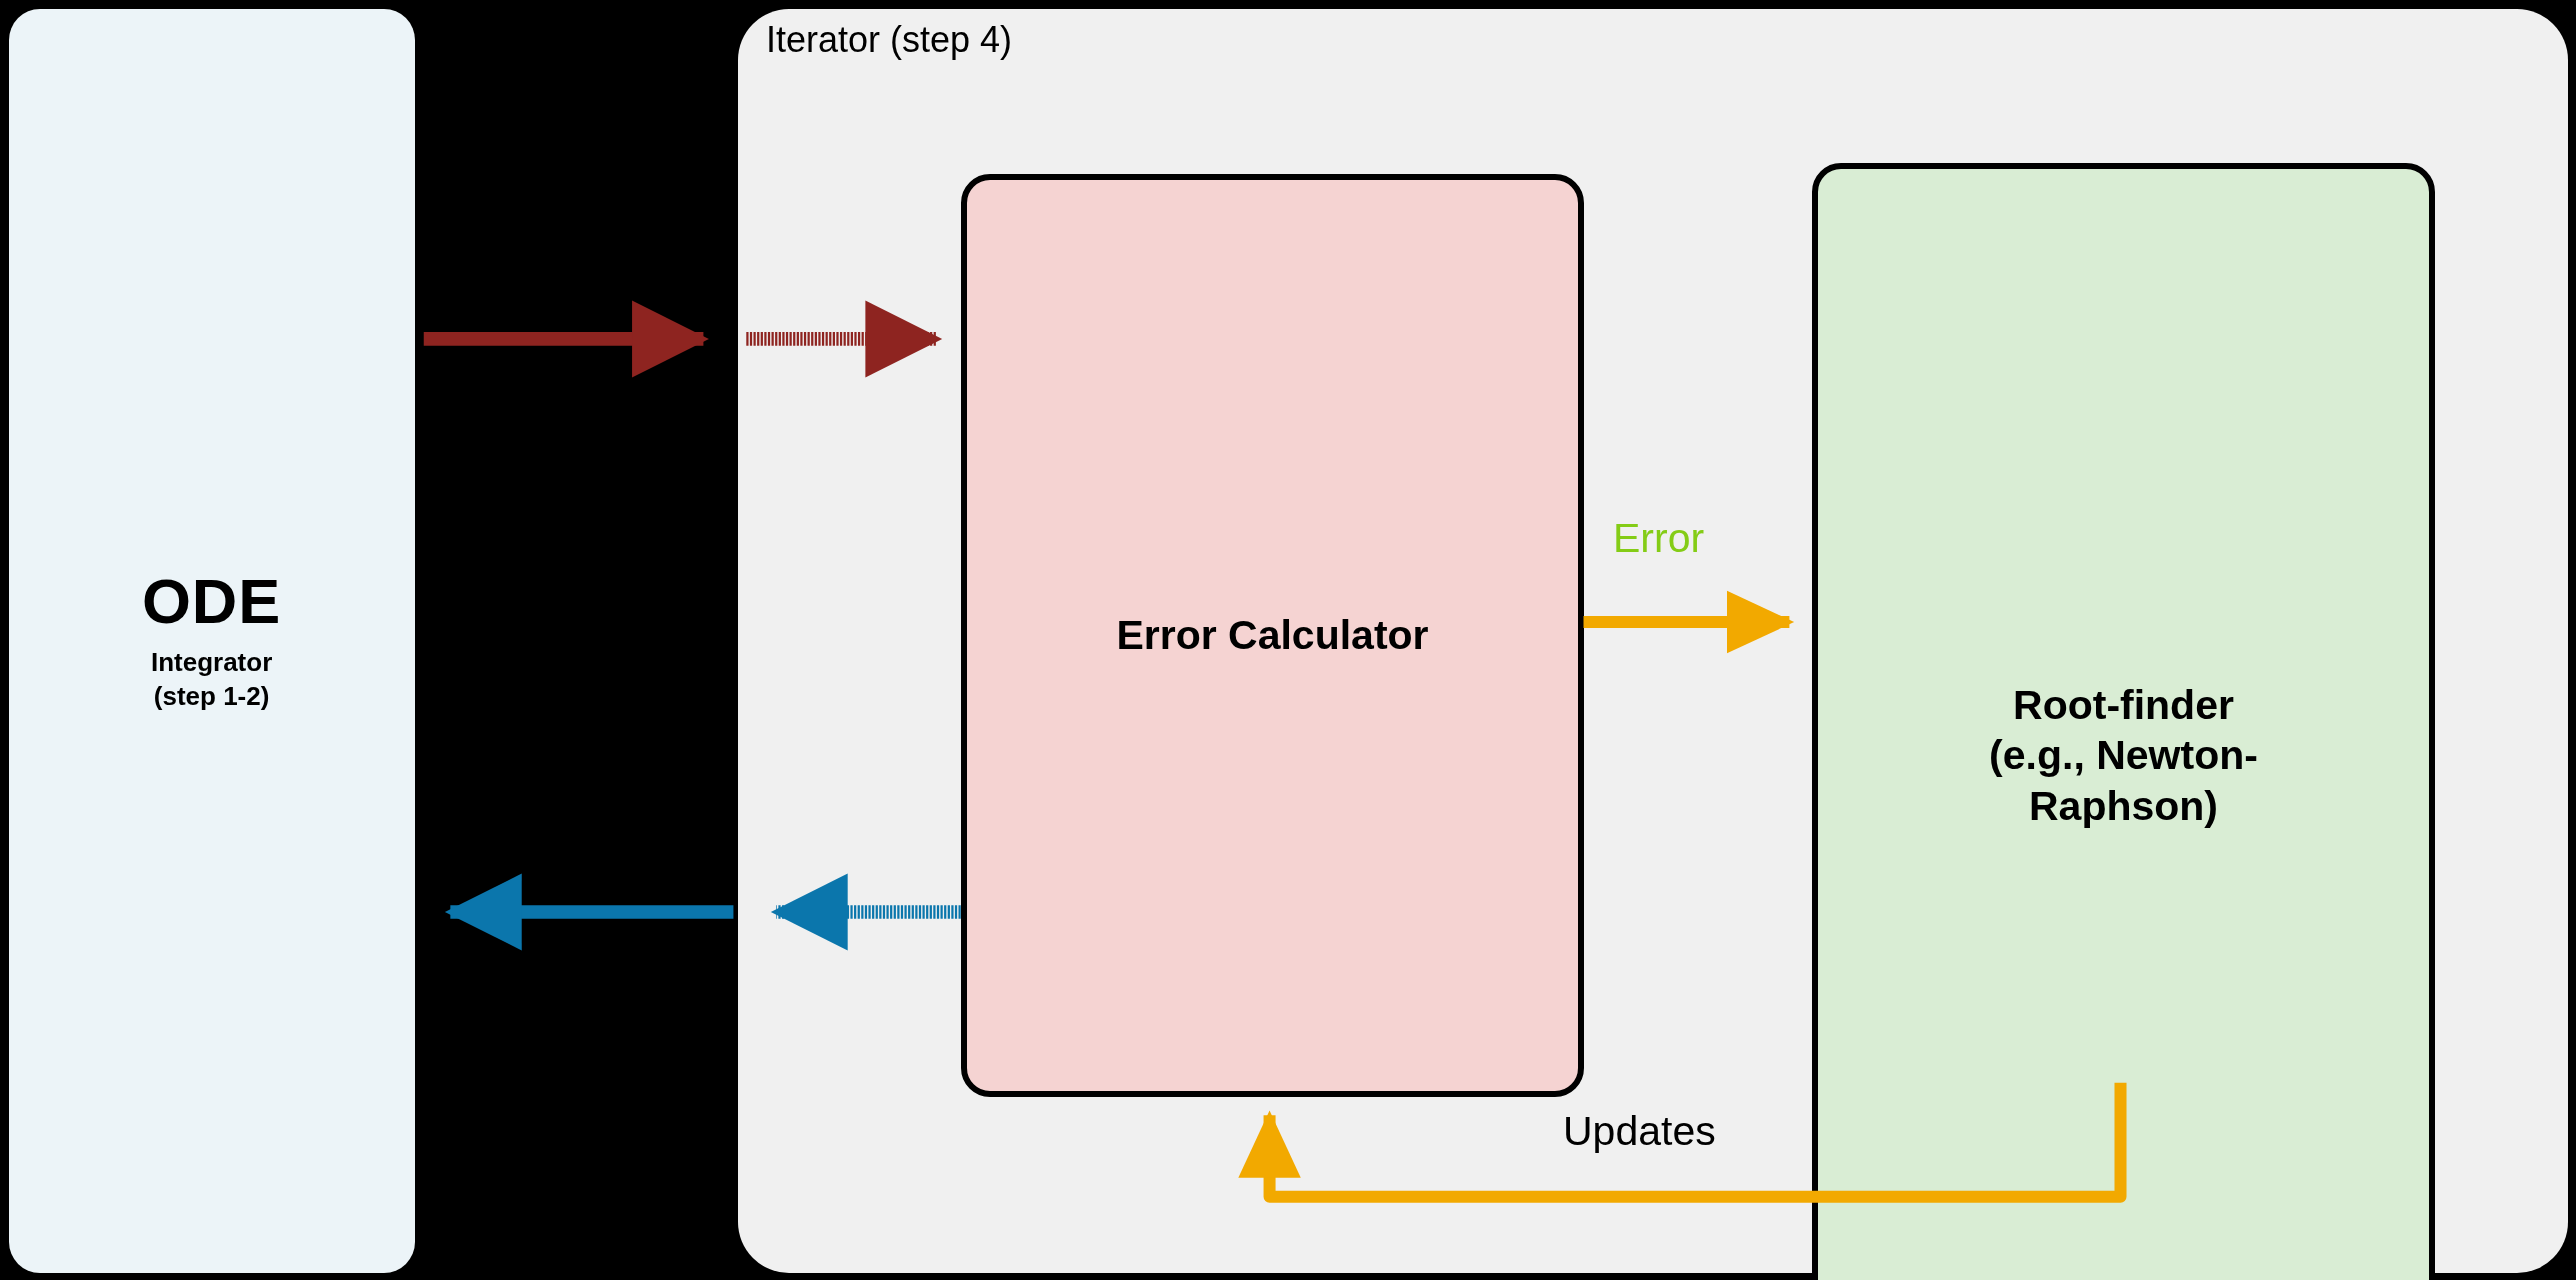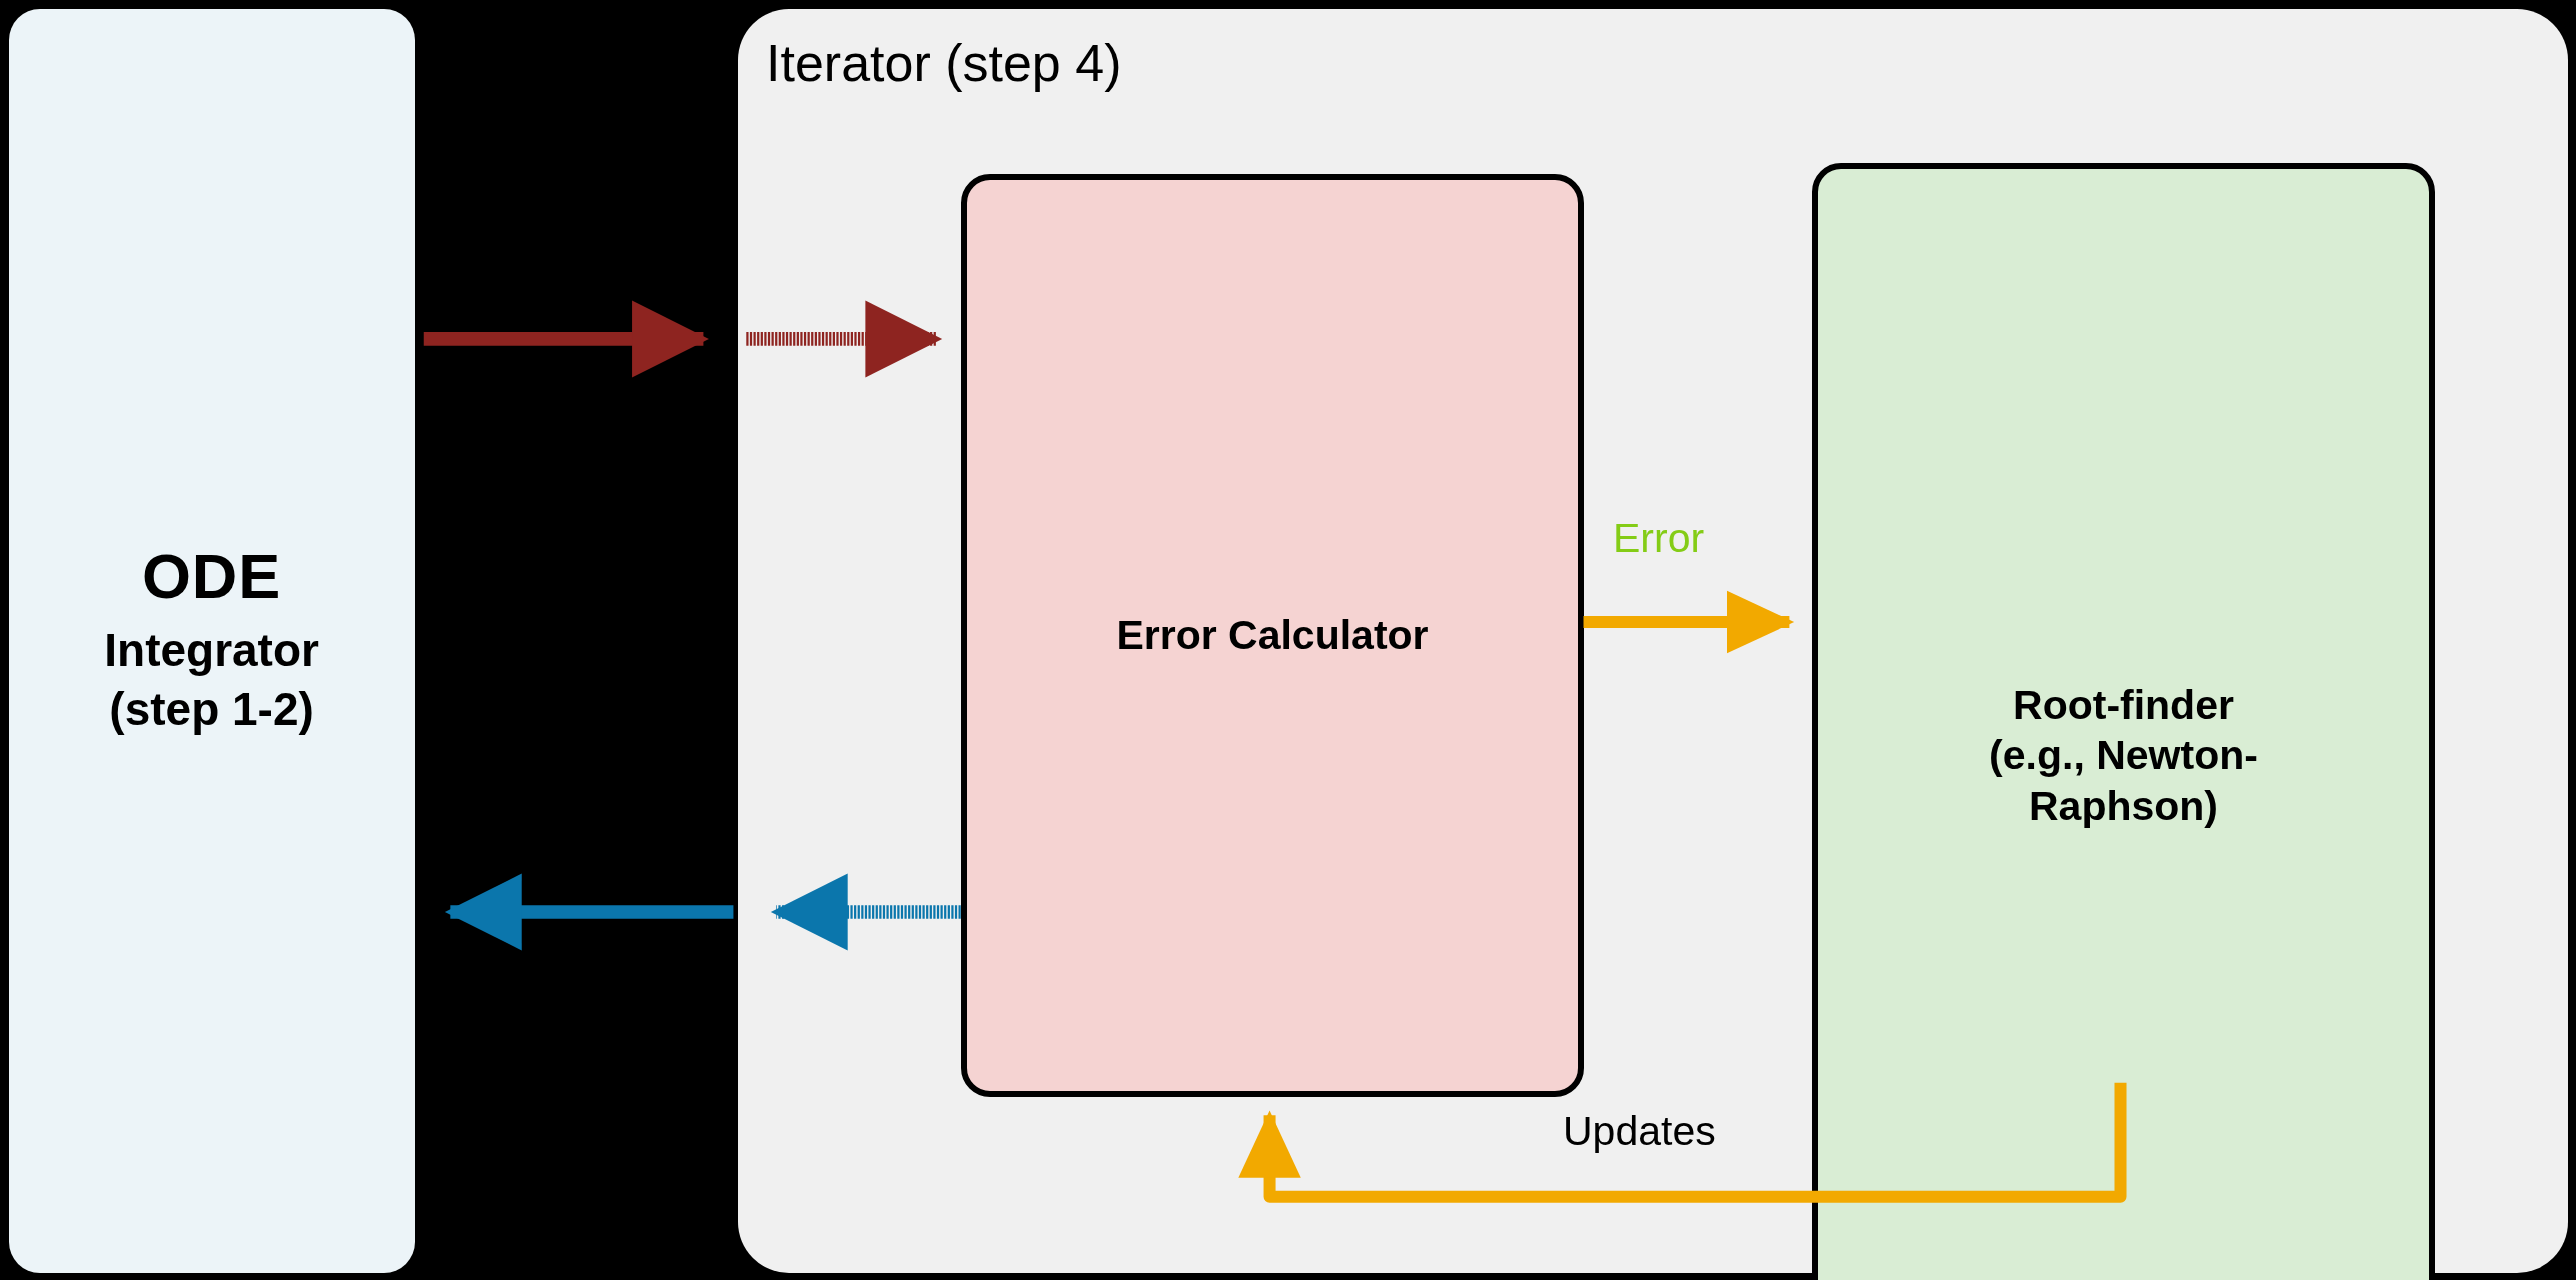--- a/index.html
+++ b/index.html
@@ -15,30 +15,30 @@
     position:absolute;left:8.6px;top:8.6px;width:406px;height:1264px;
     background:#ECF4F8;border-radius:31px;
     display:flex;flex-direction:column;align-items:center;justify-content:center;
     box-sizing:border-box;
   }
   #ode-title{
     font-size:63px;font-weight:bold;color:#000;line-height:1.05;margin-bottom:12px;
     letter-spacing:0.9px;
   }
   .ode-sub{
-    font-size:46px;font-weight:bold;color:#000;line-height:1.28;text-align:center;
+    font-size:26px;font-weight:bold;color:#000;line-height:1.28;text-align:center;
   }
   
   #iterator-panel{
     position:absolute;left:738px;top:8.6px;width:1830px;height:1264px;
     background:#F0F0F0;border-radius:51px;box-sizing:border-box;
   }
   #iterator-title{
-    position:absolute;left:28px;top:24px;
-    font-size:52px;font-weight:normal;color:#000;white-space:nowrap;
+    position:absolute;left:28px;top:10px;
+    font-size:36px;font-weight:normal;color:#000;white-space:nowrap;
   }
   
   #error-calc-box{
     position:absolute;left:961px;top:174px;width:623px;height:923px;
     background:#F5D3D2;border:6px solid #000;border-radius:29px;
     box-sizing:border-box;
     display:flex;align-items:center;justify-content:center;
   }
   #error-calc-label{
     font-size:41px;font-weight:bold;color:#000;text-align:center;

